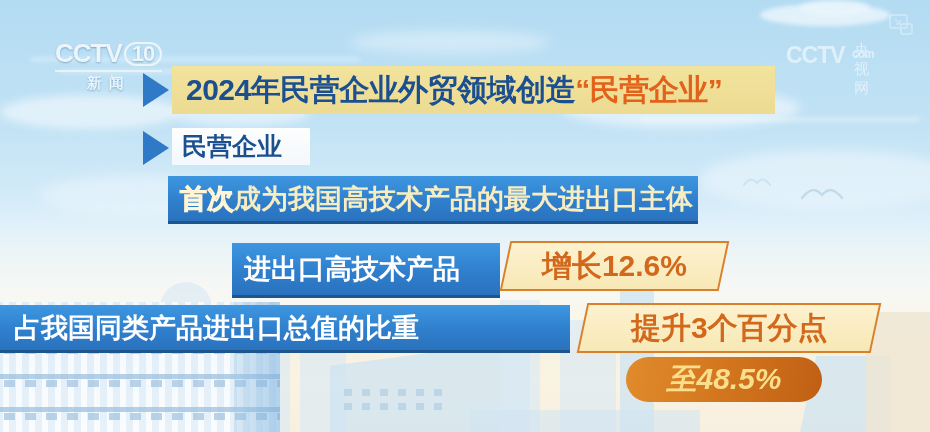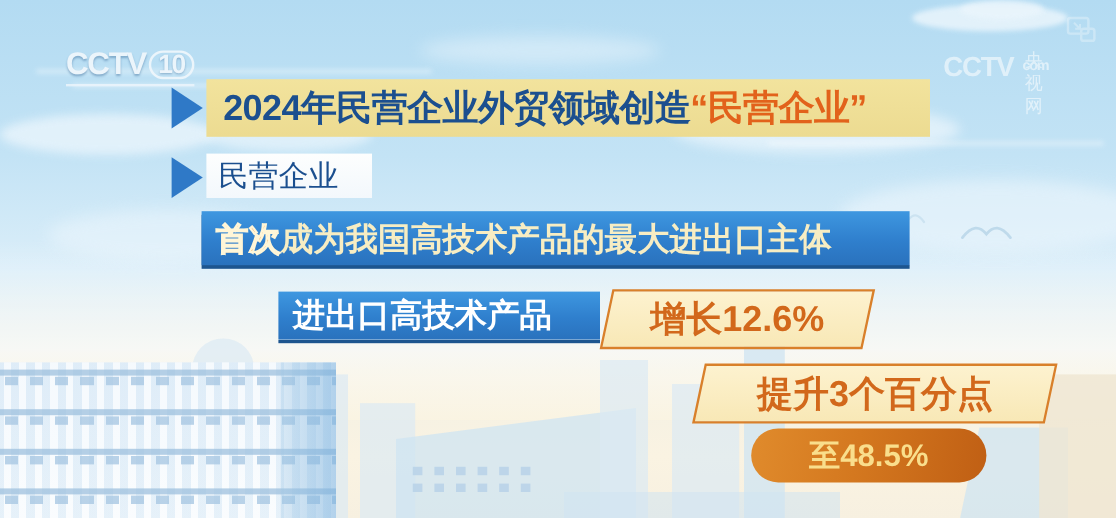--- a/index.html
+++ b/index.html
@@ -88,35 +88,35 @@
   .title-text .hl{color:#e2621b;}
 
   
   .sub-box{
     position:absolute;left:172px;top:128px;width:138px;height:37px;
     background:linear-gradient(180deg,#fdfefe 0%,#f3f8fc 100%);
     display:flex;align-items:center;
   }
   .sub-text{
     margin-left:10px;white-space:nowrap;
-    font-size:25px;font-weight:normal;color:#1b4f8f;
+    font-size:25px;font-weight:bold;color:#1b4f8f;
   }
 
   
   .bar{
     position:absolute;display:flex;align-items:center;
     background:linear-gradient(180deg,#3e97e0 0%,#2f7fcd 55%,#2a72bd 100%);
     box-shadow:0 3px 0 0 #1d558f;
   }
-  .bar1{left:168px;top:176px;width:590px;height:45px;text-align:center;}
+  .bar1{left:168px;top:176px;width:530px;height:45px;text-align:center;}
   .bar1 .txt{margin-left:12px;white-space:nowrap;font-size:27px;font-weight:bold;color:#f7edc3;}
   .bar1 .txt .hl{color:#e8751a;-webkit-text-stroke:1px #fff6d8;}
 
   
-  .bar2{left:232px;top:243px;width:268px;height:40px;}
+  .bar2{left:232px;top:243px;width:268px;height:52px;}
   .bar2 .txt{margin-left:12px;white-space:nowrap;font-size:27px;font-weight:bold;color:#ffffff;}
 
   
   .bar3{left:0px;top:305px;width:570px;height:45px;}
   .bar3 .txt{margin-left:14px;white-space:nowrap;font-size:27px;font-weight:bold;color:#ffffff;}
 
   
   .tag{
     position:absolute;display:flex;align-items:center;justify-content:center;
     background:linear-gradient(180deg,#fdf2cf 0%,#f8e8b6 100%);
@@ -129,21 +129,21 @@
   .tag2{left:582px;top:303px;width:290px;height:46px;}
   .tag2 .inner{font-size:30px;}
 
   
   .pill{
     position:absolute;left:626px;top:357px;width:196px;height:45px;
     border-radius:23px;
     background:linear-gradient(100deg,#e08b2c 0%,#d4781f 45%,#c05f14 100%);
     display:flex;align-items:center;justify-content:center;
   }
-  .pill .inner{font-size:26px;font-weight:bold;color:#f9de8c;white-space:nowrap;}
+  .pill .inner{font-size:30px;font-weight:bold;color:#f9de8c;white-space:nowrap;font-style:italic;}
 
   
   .cctv{position:absolute;left:55px;top:38px;opacity:.92;}
   .cctv .word{
     font-size:26px;font-weight:bold;color:#f0f7fc;letter-spacing:-1px;
     text-shadow:0 1px 2px rgba(40,90,140,.45);
     display:flex;align-items:center;
   }
   .cctv .num{
     margin-left:2px;font-size:22px;border:2px solid #f0f7fc;border-radius:12px;
@@ -233,20 +233,21 @@
       <div class="rightshade"></div>
     </div>
   </div>
 
   <div class="cctv">
     <div class="word">
       <span>CCTV</span>
       <span class="num">10</span>
     </div>
     <div class="rule"></div>
+    <div class="cn">新闻</div>
   </div>
 
   <div class="wm">
     <div class="l1">CCTV</div>
     <div class="cn">央视网</div>
     <div class="l2">com</div>
   </div>
 
   <div class="pip">
     <svg width="26" height="26" viewBox="0 0 26 26">
@@ -270,20 +271,23 @@
     <div class="txt"><span class="hl">首次</span><span>成为我国高技术产品的最大进出口主体</span></div>
   </div>
 
   <div class="bar bar2">
     <div class="txt">进出口高技术产品</div>
   </div>
   <div class="tag tag1">
     <div class="inner">增长12.6%</div>
   </div>
 
+  <div class="bar bar3">
+    <div class="txt">占我国同类产品进出口总值的比重</div>
+  </div>
   <div class="tag tag2">
     <div class="inner">提升3个百分点</div>
   </div>
   <div class="pill">
     <div class="inner">至48.5%</div>
   </div>
 
 </div>
 
 </body></html>

